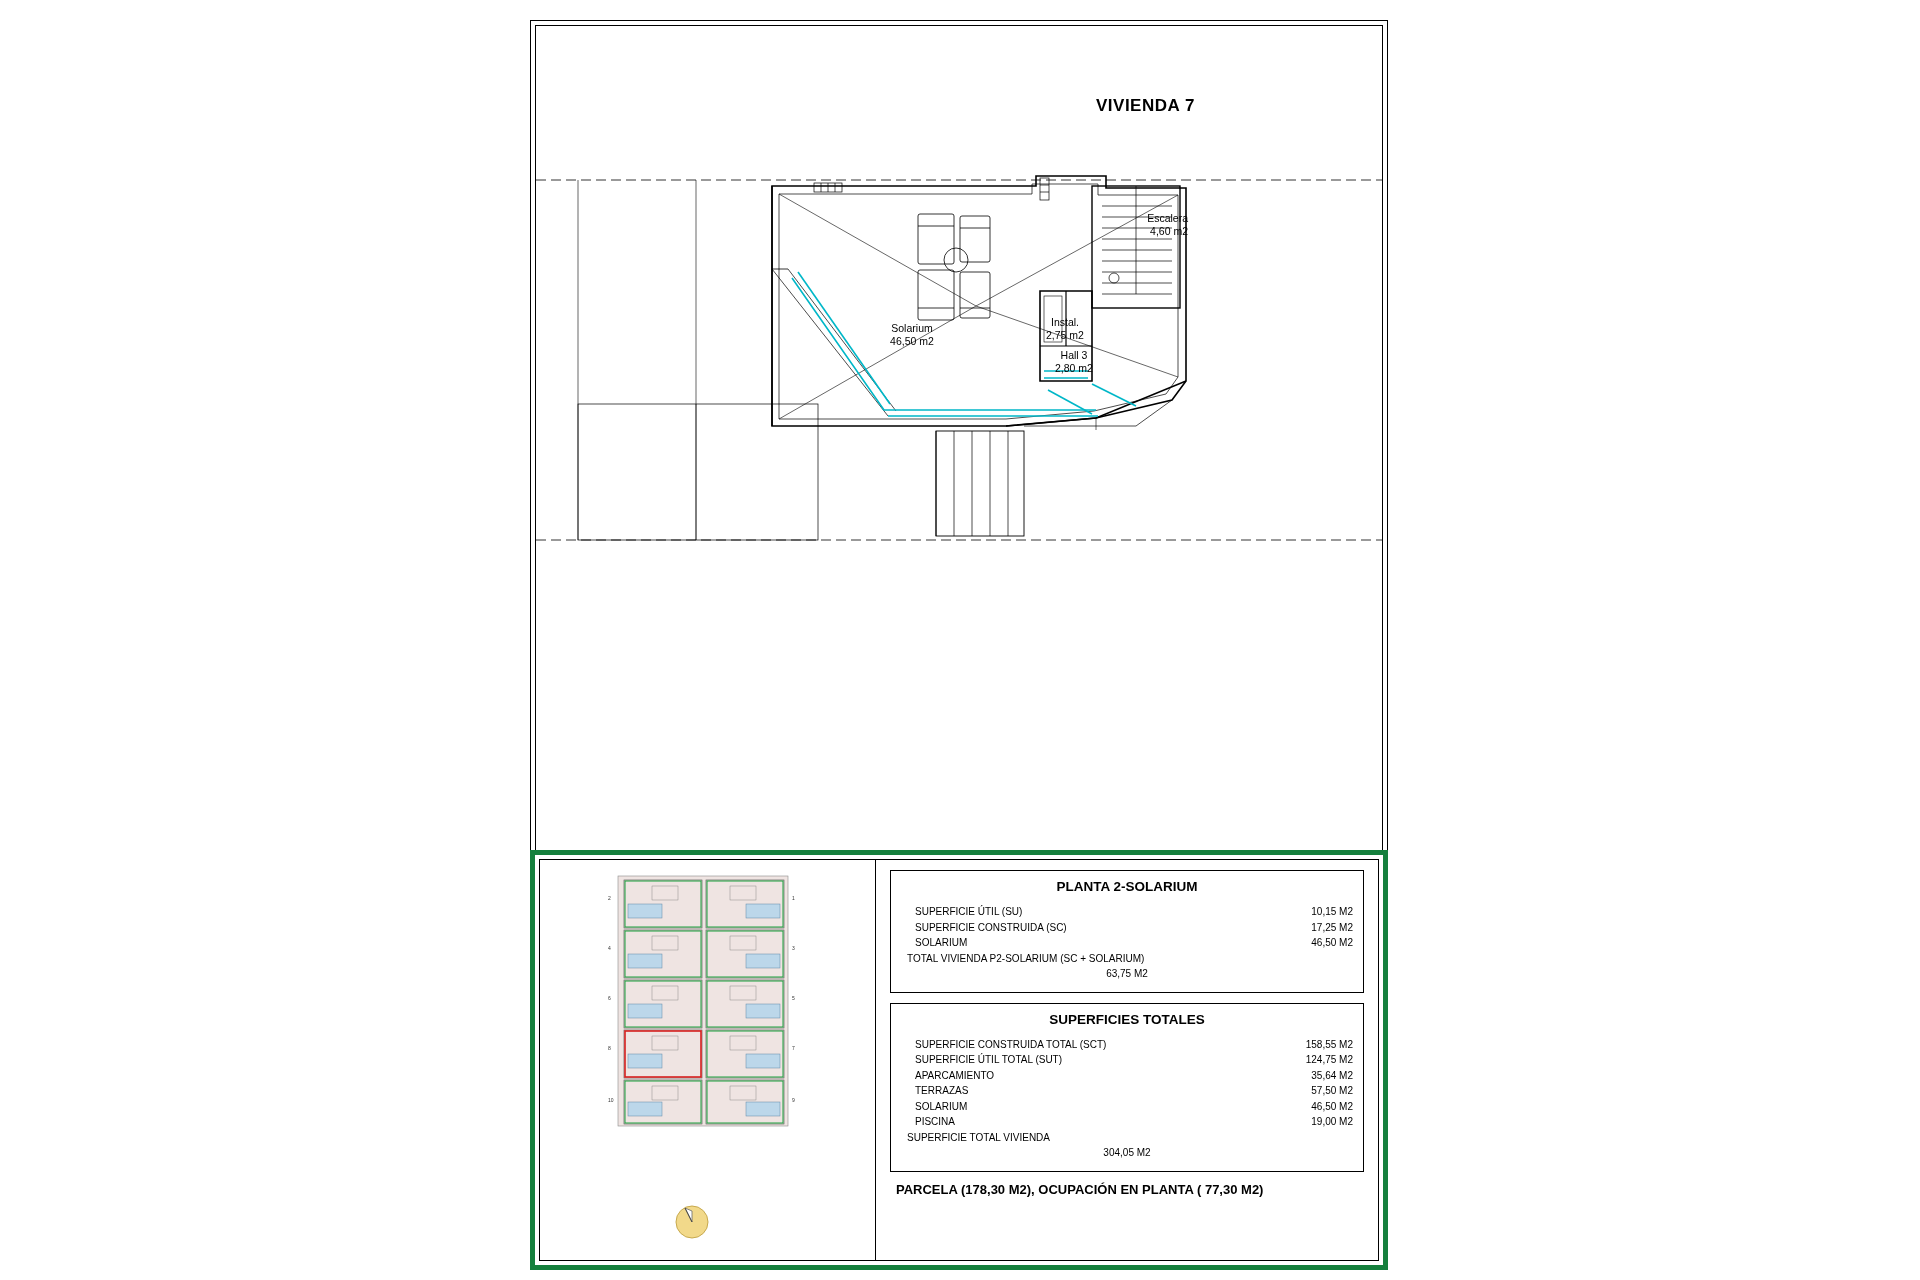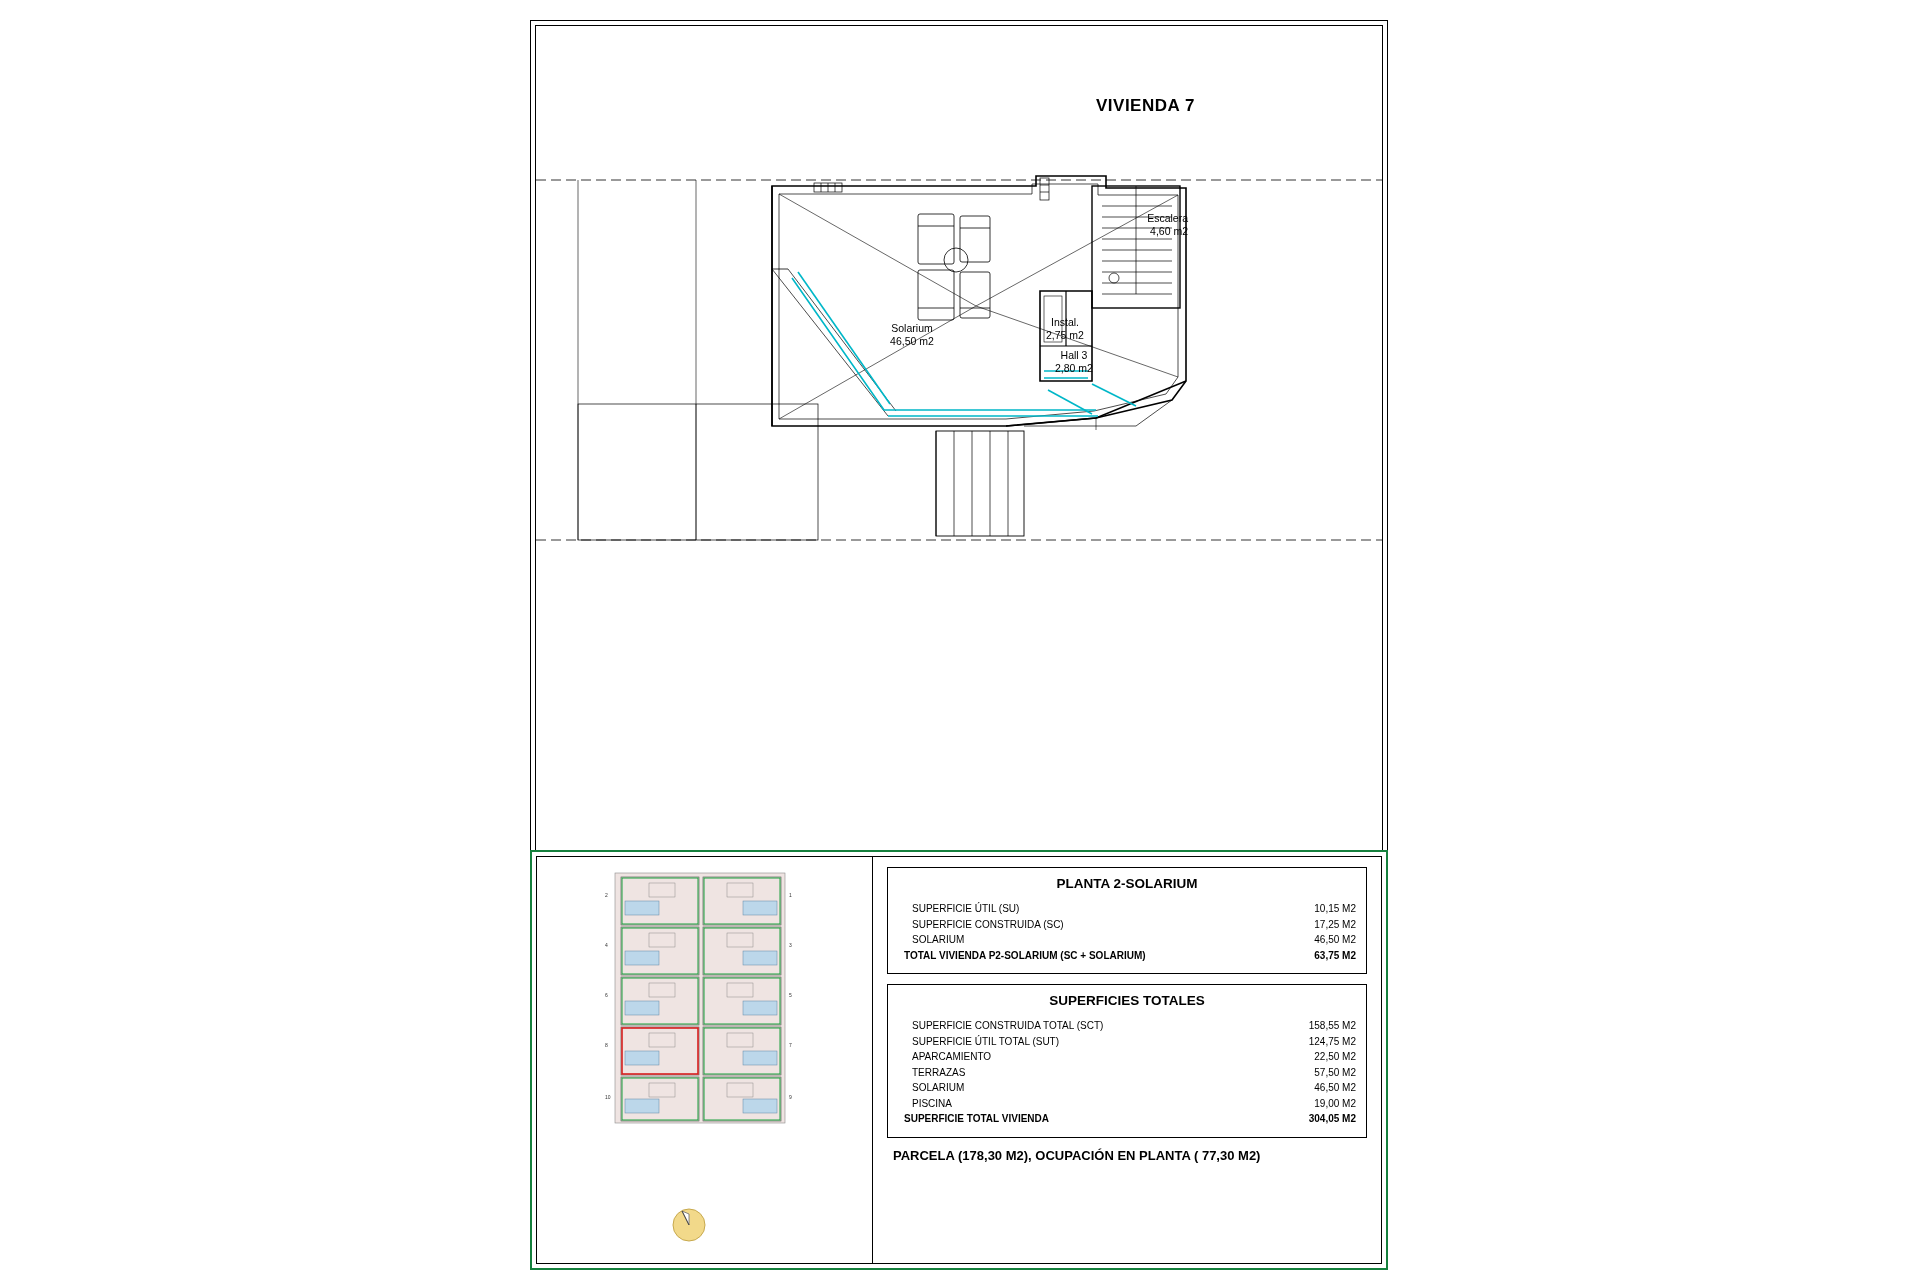--- a/index.html
+++ b/index.html
@@ -64,21 +64,21 @@
     white-space: nowrap;
   }
 
   
   .info-frame {
     position: absolute;
     left: 0;
     top: 830px;
     width: 858px;
     height: 420px;
-    border: 2px solid #15803d;
+    border: 5px solid #15803d;
     box-sizing: border-box;
     background: #fff;
   }
   .info-inner {
     position: absolute;
     left: 4px;
     top: 4px;
     right: 4px;
     bottom: 4px;
     border: 1px solid #000;
@@ -110,21 +110,21 @@
     margin-bottom: 10px;
   }
   .row {
     display: flex;
     justify-content: space-between;
     font-size: 10px;
     line-height: 1.55;
   }
   .row .k { padding-left: 14px; }
   .row .v { text-align: center; white-space: nowrap; }
-  .row.bold { font-weight: bold; }
+  .row.bold { font-weight: normal; flex-direction: column; }
   .row.bold .k { padding-left: 6px; }
   .parcela {
     font-size: 13px;
     font-weight: bold;
     margin-top: 8px;
     padding-left: 6px;
   }
   .north {
     position: absolute;
     left: 132px;
@@ -372,21 +372,21 @@
           <div class="row">
             <span class="k">SUPERFICIE CONSTRUIDA TOTAL (SCT)</span>
             <span class="v">158,55 M2</span>
           </div>
           <div class="row">
             <span class="k">SUPERFICIE ÚTIL TOTAL (SUT)</span>
             <span class="v">124,75 M2</span>
           </div>
           <div class="row">
             <span class="k">APARCAMIENTO</span>
-            <span class="v">22,50 M2</span>
+            <span class="v">35,64 M2</span>
           </div>
           <div class="row">
             <span class="k">TERRAZAS</span>
             <span class="v">57,50 M2</span>
           </div>
           <div class="row">
             <span class="k">SOLARIUM</span>
             <span class="v">46,50 M2</span>
           </div>
           <div class="row">

